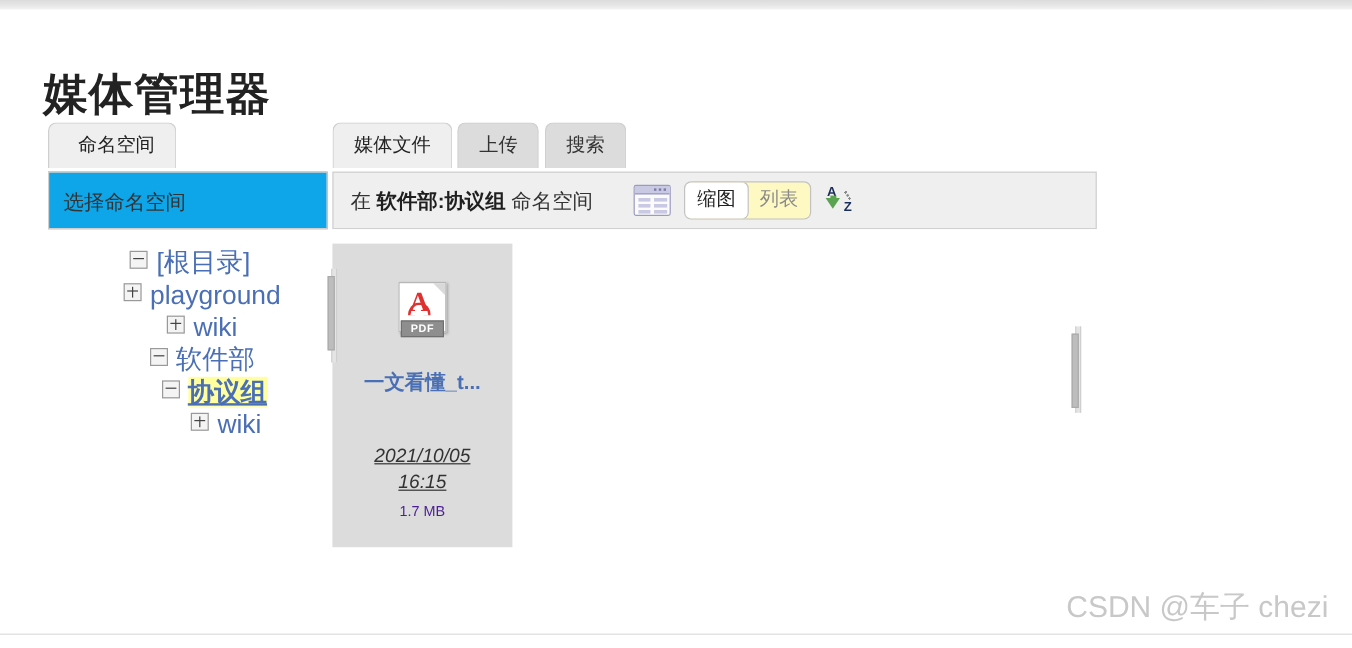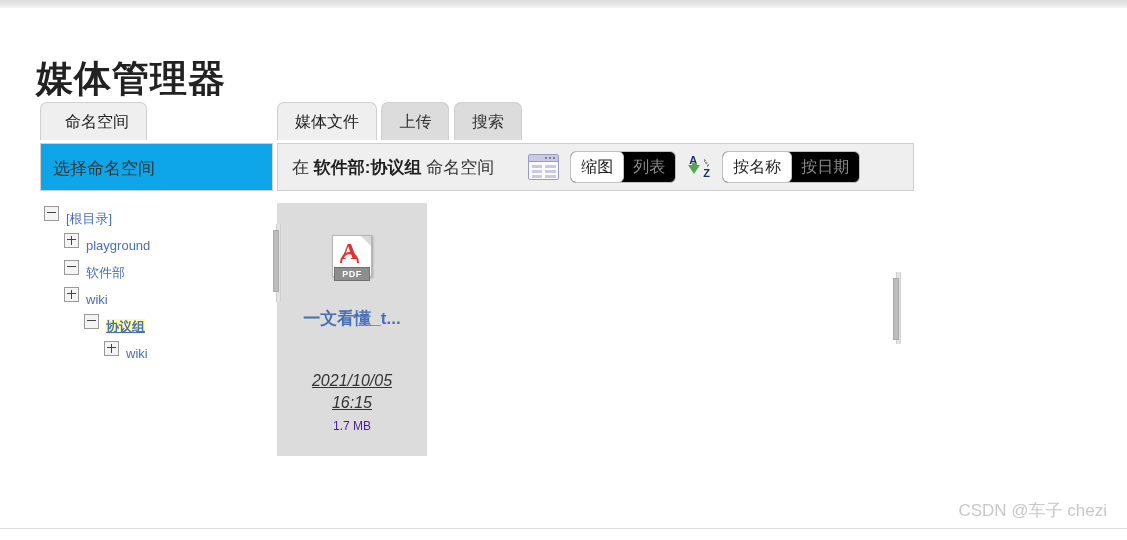--- a/index.html
+++ b/index.html
@@ -63,22 +63,23 @@
     border: 1px solid #cfcfcf;
     border-top: 1px solid #cfcfcf;
     background: #0ea5e9;
     height: 48px;
     padding: 13px 0 0 12px;
     font-size: 17px;
     color: #333;
   }
   .ns-tree {
     margin-top: 14px;
-    font-size: 13px;
+    font-size: 22px;
     line-height: 27px;
+    text-align: center;
   }
   .tree-item {
     white-space: nowrap;
     display: block;
   }
   .toggle {
     display: inline-block;
     width: 13px; height: 13px;
     border: 1px solid #999;
     background: #f4f4f4;
@@ -170,21 +171,21 @@
   .layout-icon .row.l { left: 3px; width: 10px; }
   .layout-icon .row.r { left: 16px; width: 11px; }
   .layout-icon .r1 { top: 10px; }
   .layout-icon .r2 { top: 15px; }
   .layout-icon .r3 { top: 20px; }
 
   .btn-group {
     display: inline-flex;
     border: 1px solid #c2c2c2;
     border-radius: 6px;
-    background: #000000;
+    background: #fef9c3;
     overflow: hidden;
     height: 30px;
     flex: 0 0 auto;
   }
   .btn {
     padding: 0 10px;
     font-size: 16px;
     line-height: 30px;
     color: #8a8a8a;
     background: transparent;
@@ -344,21 +345,21 @@
 
   .footer-rule {
     position: absolute;
     left: 0; top: 528px;
     width: 1127px; height: 1px;
     background: #dcdcdc;
   }
   .watermark {
     position: absolute;
     right: 20px; bottom: 18px;
-    font-size: 17px;
+    font-size: 25px;
     color: #c8c8c8;
     white-space: nowrap;
   }
 </style>
 </head>
 <body>
 
 <div class="top-strip"></div>
 
 <h1 class="page-title">媒体管理器</h1>
@@ -370,24 +371,24 @@
   <div class="ns-header">选择命名空间</div>
 
   <div class="ns-tree">
     <span class="tree-item lvl0">
       <span class="toggle minus-t"></span><a class="tree-link">[根目录]</a>
     </span>
     <span class="tree-item lvl1">
       <span class="toggle plus"></span><a class="tree-link">playground</a>
     </span>
     <span class="tree-item lvl1">
+      <span class="toggle plus"></span><a class="tree-link">wiki</a>
+    </span>
+    <span class="tree-item lvl1">
       <span class="toggle minus-t"></span><a class="tree-link">软件部</a>
-    </span>
-    <span class="tree-item lvl1">
-      <span class="toggle plus"></span><a class="tree-link">wiki</a>
     </span>
     <span class="tree-item lvl2">
       <span class="toggle minus-t"></span><a class="tree-link current">协议组</a>
     </span>
     <span class="tree-item lvl3">
       <span class="toggle plus"></span><a class="tree-link">wiki</a>
     </span>
   </div>
 </div>
 
@@ -426,24 +427,20 @@
     </span>
 
     <span class="sort-icon">
       <span class="ch a">A</span>
       <span class="dots"></span>
       <span class="ch z">Z</span>
       <span class="stem"></span>
       <span class="arrow"></span>
     </span>
 
-    <span class="btn-group">
-      <button class="btn active">按名称</button>
-      <button class="btn">按日期</button>
-    </span>
   </div>
 
   <div class="files-body">
     <div class="file-card">
       <div class="pdf-icon">
         <span class="page"></span>
         <span class="fold"></span>
         <span class="swirl">A</span>
         <span class="band">PDF</span>
       </div>

